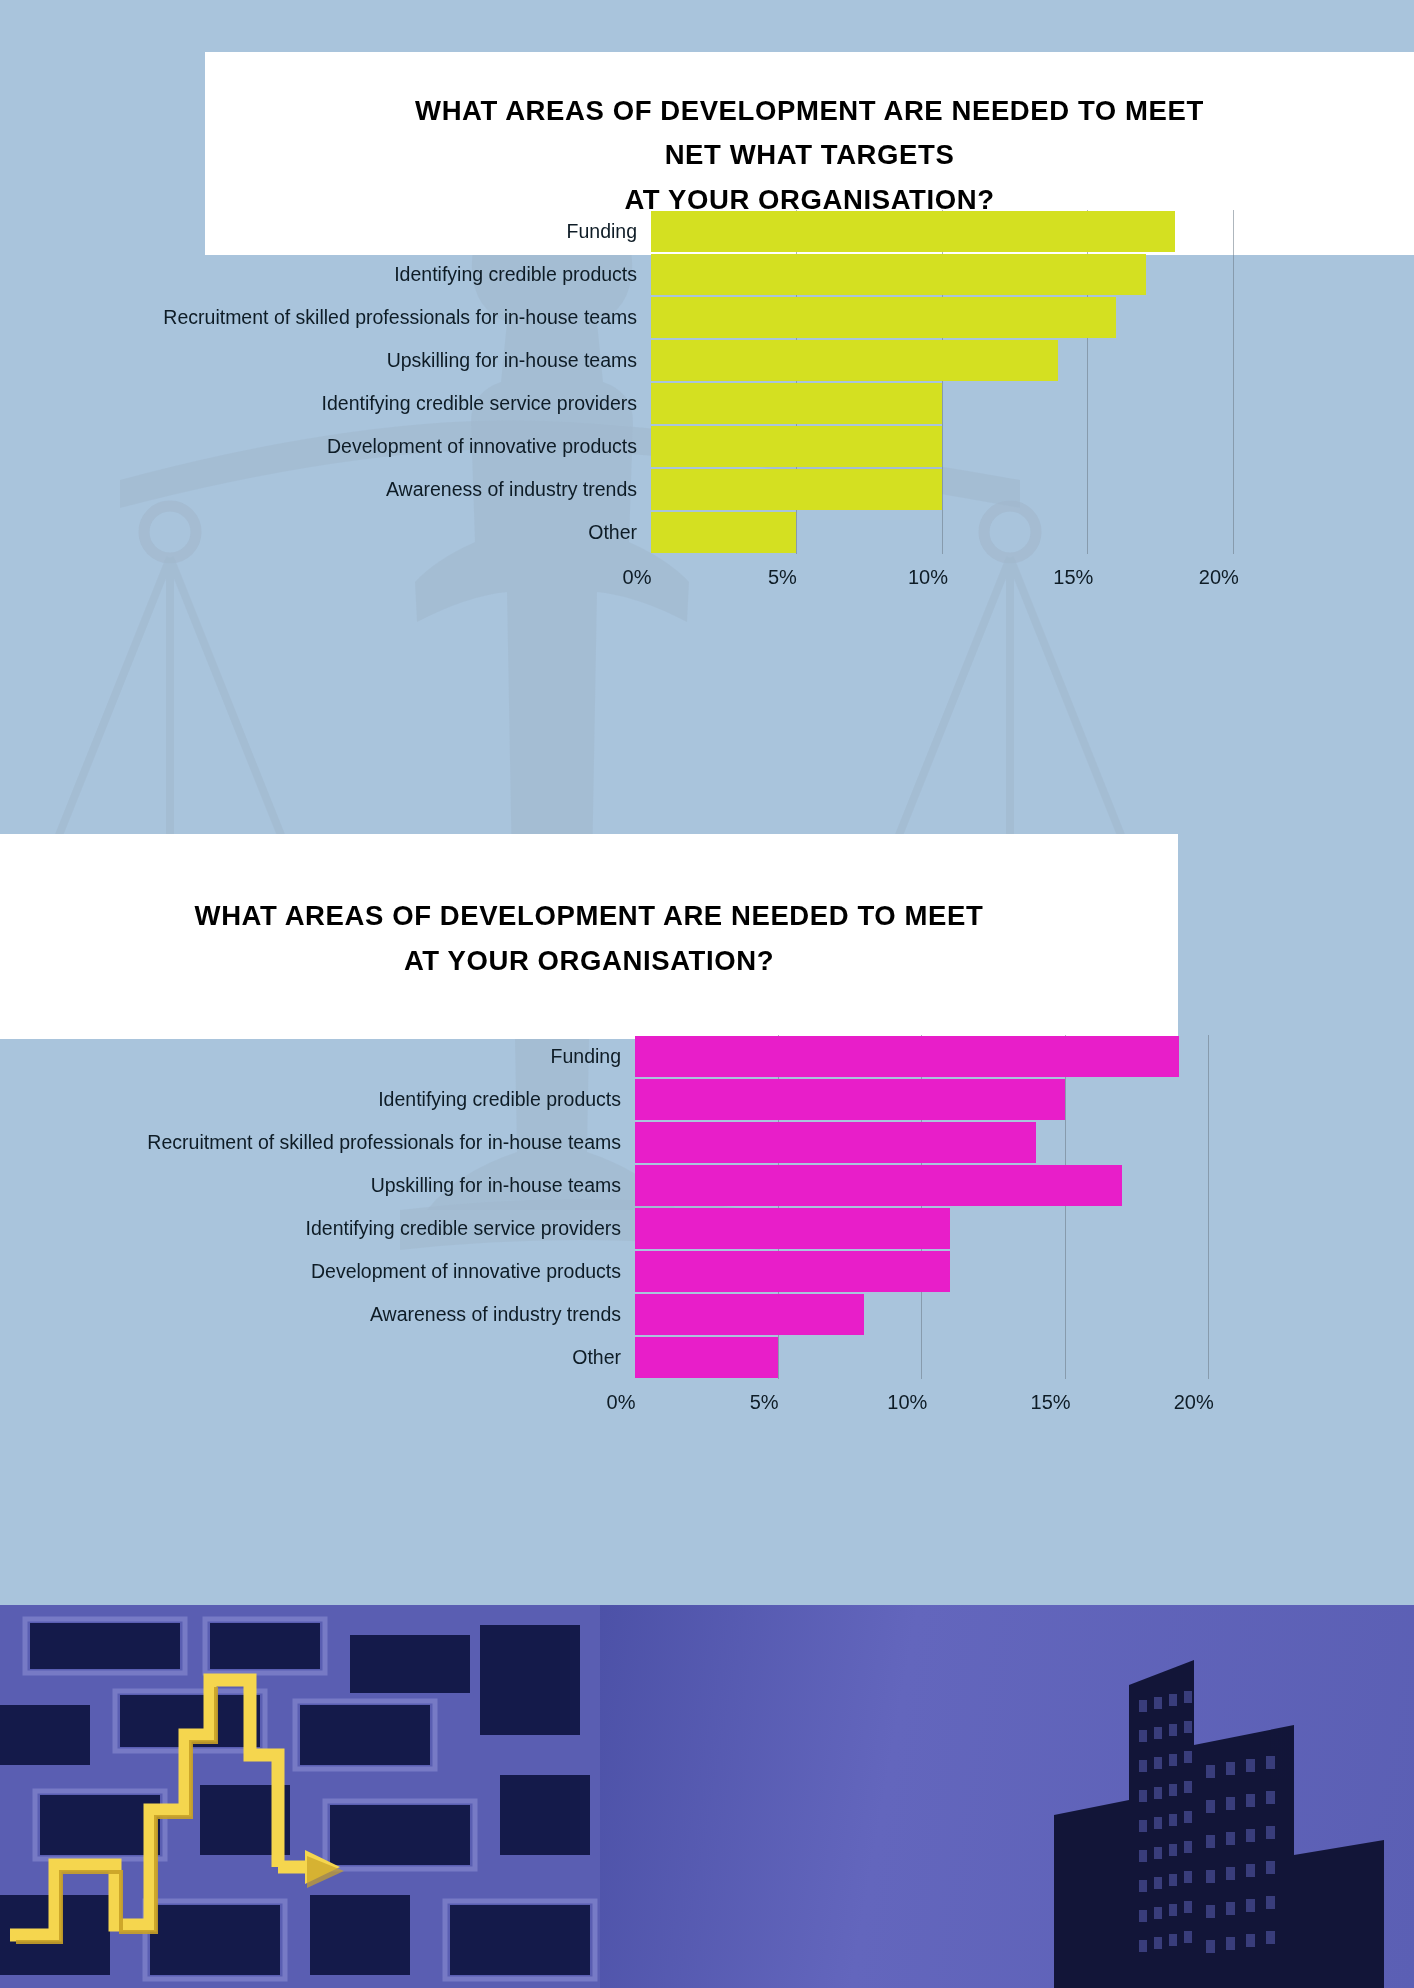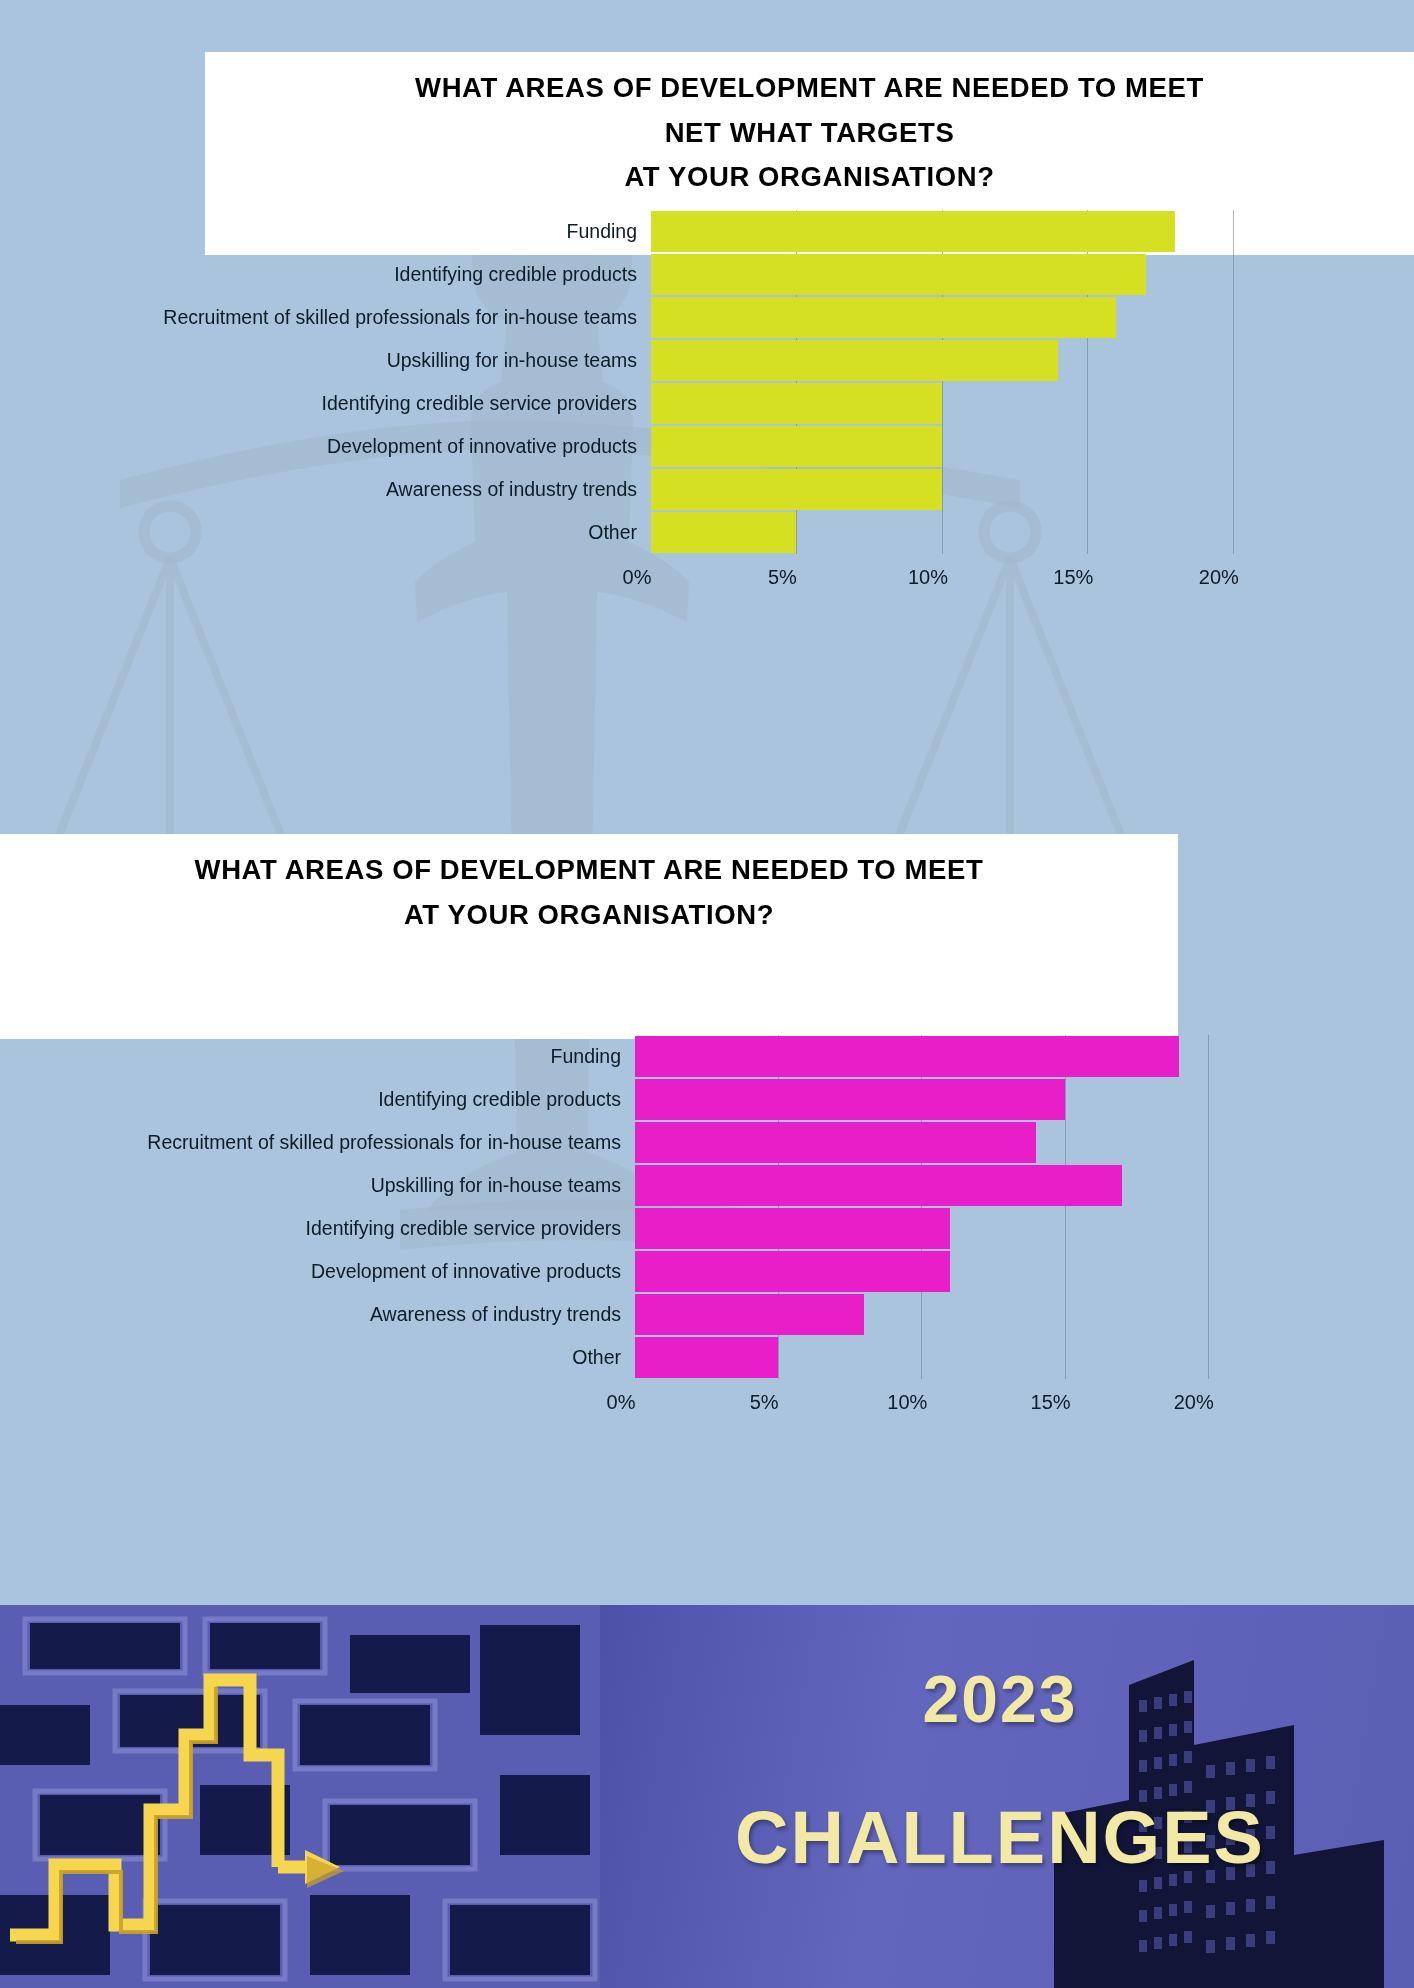--- a/index.html
+++ b/index.html
@@ -10,21 +10,21 @@
     overflow:hidden;
     position:relative;
   }
   .page{position:relative;width:1414px;height:1988px;overflow:hidden;background:#a9c4dc;}
 
   
   .watermark{position:absolute;left:0;top:180px;width:1414px;height:1100px;opacity:1;pointer-events:none;}
 
   
   .banner{position:absolute;background:#ffffff;box-sizing:border-box;
-          display:flex;flex-direction:column;align-items:center;}
+          display:flex;flex-direction:column;align-items:center;justify-content:center;}
   .banner-1{left:205px;top:52px;width:1209px;height:203px;padding:14px 0 10px 0;}
   .banner-2{left:0px;top:834px;width:1178px;height:205px;padding:14px 0 10px 0;}
   .banner .line{
     font-weight:800;font-size:27.5px;letter-spacing:0.6px;color:#000000;
     line-height:1.62;text-align:center;white-space:nowrap;
   }
   .banner-2 .line{font-size:27.5px;}
 
   
   .chart{position:absolute;}
@@ -412,19 +412,15 @@
           <rect x="252" y="294" width="9" height="13"></rect>
             <rect x="272" y="291" width="9" height="13"></rect>
           <rect x="212" y="335" width="9" height="13"></rect>
             <rect x="232" y="332" width="9" height="13"></rect>
           <rect x="252" y="329" width="9" height="13"></rect>
             <rect x="272" y="326" width="9" height="13"></rect>
         </g>
       </g>
     </svg>
 
-    <div class="footer-text">
-      <div class="f-year">2023</div>
-      <div class="f-word">CHALLENGES</div>
-    </div>
   </div>
 
 </div>
 
 </body></html>

